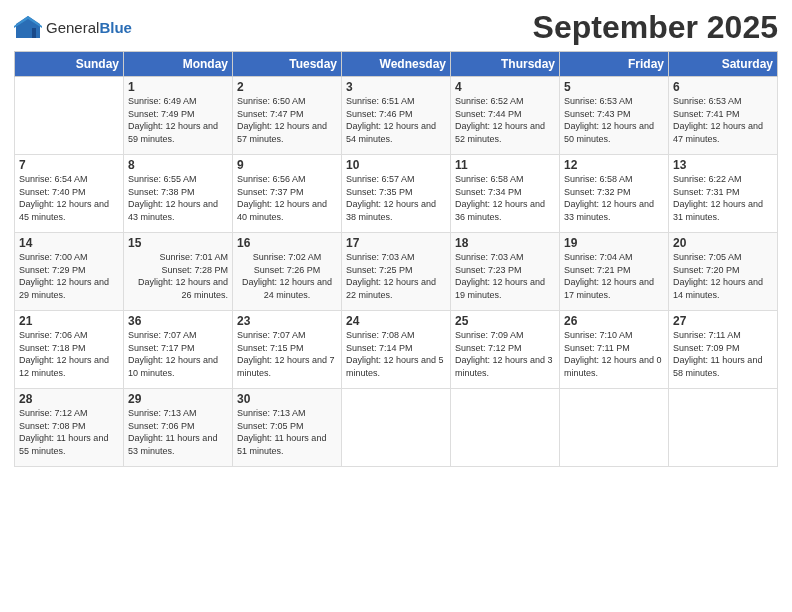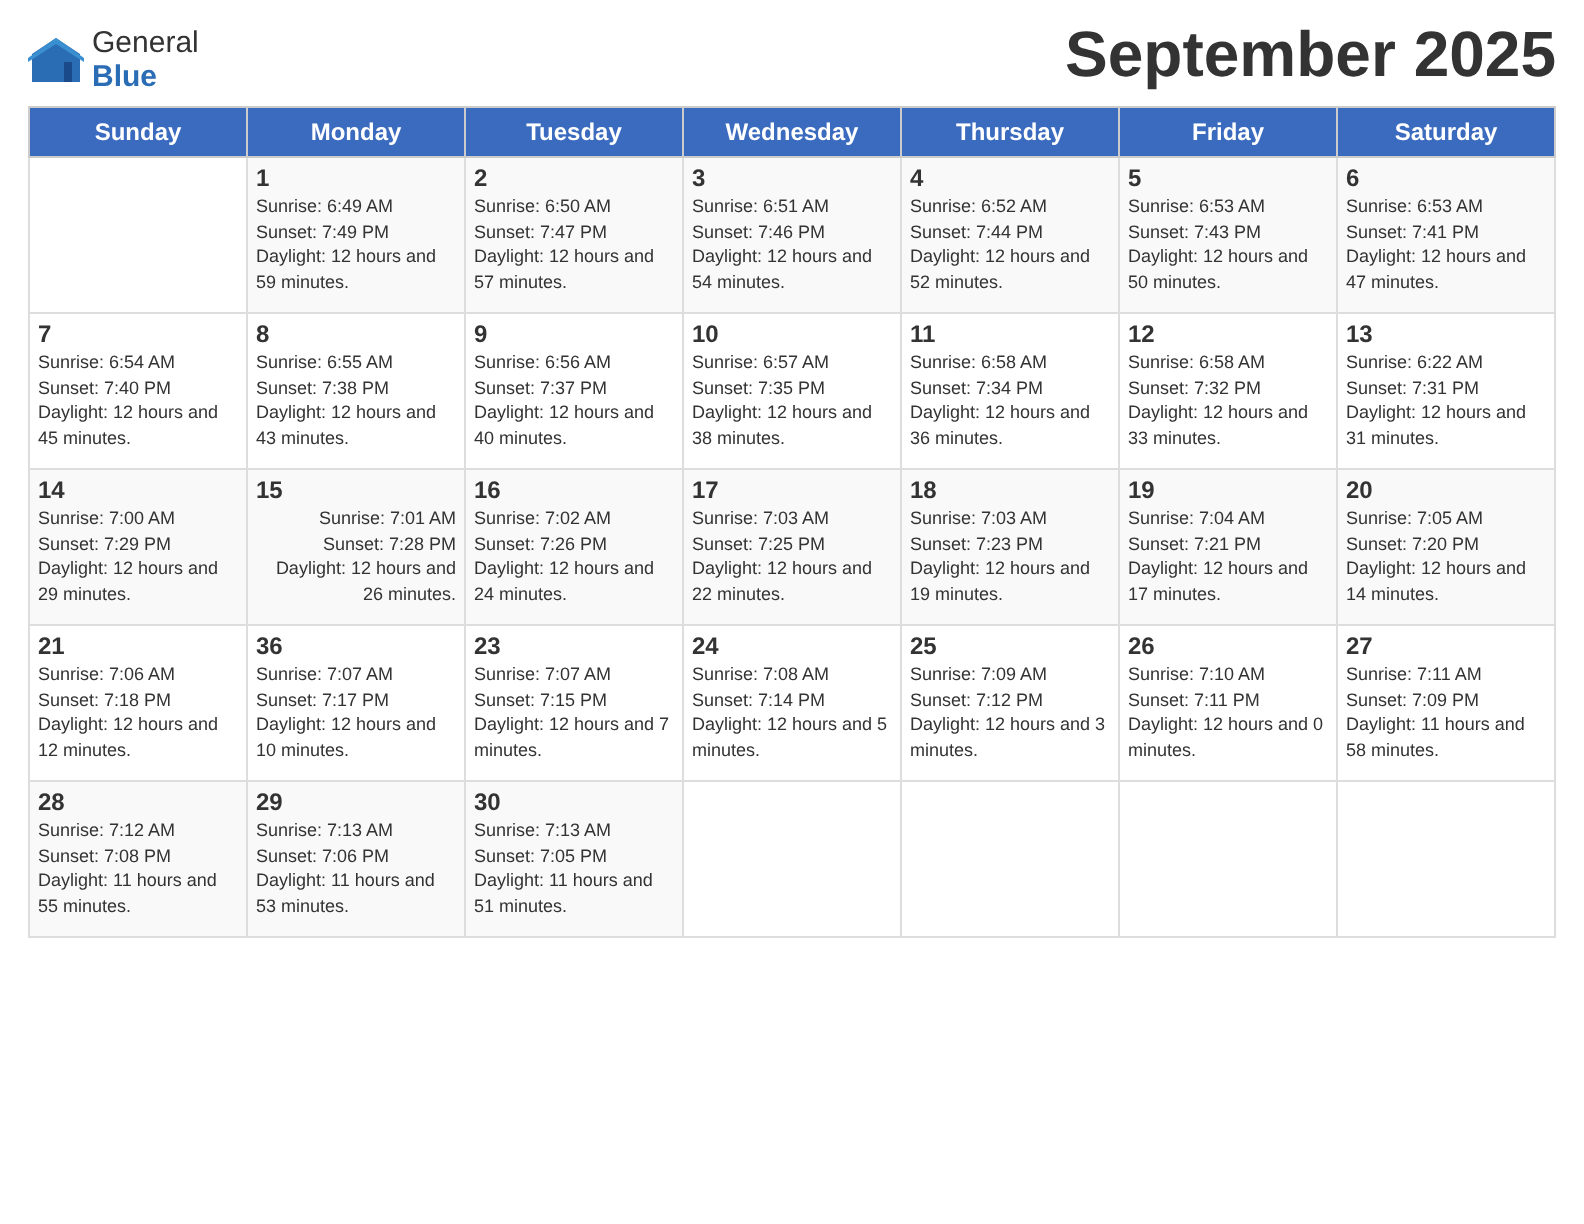--- a/index.html
+++ b/index.html
@@ -20,21 +20,21 @@
       justify-content: space-between;
       margin-bottom: 6px;
     }
     .logo {
       display: flex;
       align-items: center;
       margin-top: 4px;
     }
     .logo-text {
       display: flex;
-      flex-direction: column;
+      flex-direction: row;
       line-height: 1.1;
     }
     .logo-general {
       font-size: 15px;
       font-weight: normal;
       color: #333;
     }
     .logo-blue {
       font-size: 15px;
       font-weight: bold;
@@ -62,21 +62,21 @@
       width: 100%;
       border-collapse: collapse;
       table-layout: fixed;
     }
     thead tr th {
       background-color: #3a6bbf;
       color: #fff;
       font-size: 12px;
       font-weight: bold;
       padding: 5px 4px;
-      text-align: center;
+      text-align: right;
       border: 1px solid #ccc;
     }
     tbody tr {
       border: 1px solid #ccc;
     }
     tbody tr td {
       vertical-align: top;
       border: 1px solid #ddd;
       padding: 3px 4px;
       font-size: 9.5px;
@@ -229,21 +229,21 @@
 Daylight: 12 hours and 29 minutes.</div>
           </td>
           <td>
             <span class="day-number">15</span>
             <div class="day-info" style="white-space: pre-line; text-align: right;">Sunrise: 7:01 AM
 Sunset: 7:28 PM
 Daylight: 12 hours and 26 minutes.</div>
           </td>
           <td>
             <span class="day-number">16</span>
-            <div class="day-info" style="white-space: pre-line;">Sunrise: 7:02 AM
+            <div class="day-info" style="white-space: pre-line; text-align: center;">Sunrise: 7:02 AM
 Sunset: 7:26 PM
 Daylight: 12 hours and 24 minutes.</div>
           </td>
           <td>
             <span class="day-number">17</span>
             <div class="day-info" style="white-space: pre-line;">Sunrise: 7:03 AM
 Sunset: 7:25 PM
 Daylight: 12 hours and 22 minutes.</div>
           </td>
           <td>

